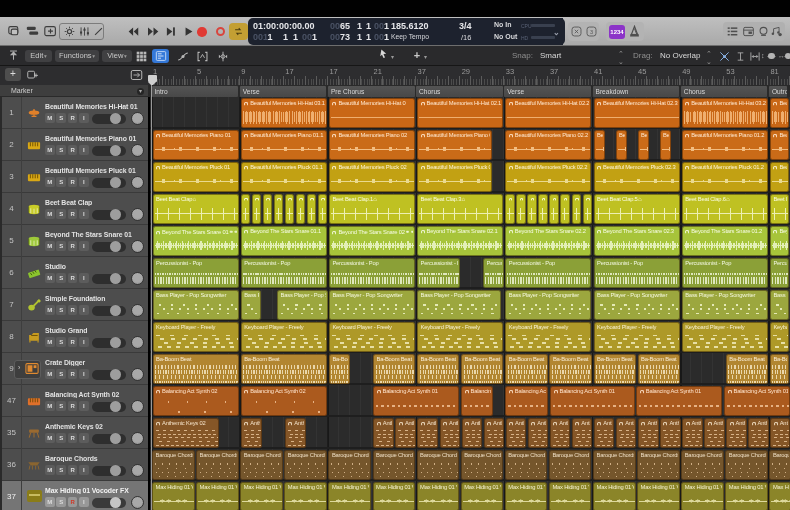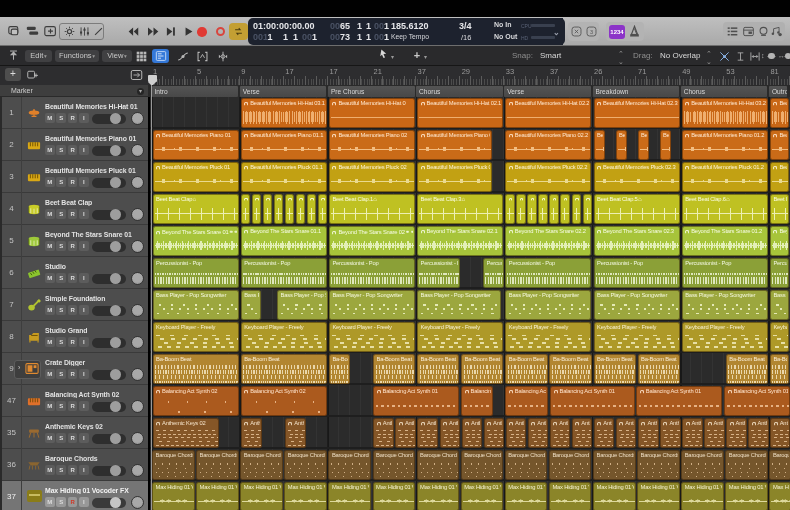--- a/index.html
+++ b/index.html
@@ -215,22 +215,22 @@
 <div class="abs" style="left:153px;top:66.5px;font-size:7.5px;color:#9a9a9a">1</div>
 <div class="abs" style="left:197.1px;top:66.5px;font-size:7.5px;color:#9a9a9a">5</div>
 <div class="abs" style="left:241.2px;top:66.5px;font-size:7.5px;color:#9a9a9a">9</div>
 <div class="abs" style="left:285.3px;top:66.5px;font-size:7.5px;color:#9a9a9a">17</div>
 <div class="abs" style="left:329.4px;top:66.5px;font-size:7.5px;color:#9a9a9a">17</div>
 <div class="abs" style="left:373.5px;top:66.5px;font-size:7.5px;color:#9a9a9a">21</div>
 <div class="abs" style="left:417.6px;top:66.5px;font-size:7.5px;color:#9a9a9a">37</div>
 <div class="abs" style="left:461.7px;top:66.5px;font-size:7.5px;color:#9a9a9a">29</div>
 <div class="abs" style="left:505.8px;top:66.5px;font-size:7.5px;color:#9a9a9a">33</div>
 <div class="abs" style="left:549.9px;top:66.5px;font-size:7.5px;color:#9a9a9a">37</div>
-<div class="abs" style="left:594px;top:66.5px;font-size:7.5px;color:#9a9a9a">26</div>
-<div class="abs" style="left:638.1px;top:66.5px;font-size:7.5px;color:#9a9a9a">71</div>
+<div class="abs" style="left:594px;top:66.5px;font-size:7.5px;color:#9a9a9a">41</div>
+<div class="abs" style="left:638.1px;top:66.5px;font-size:7.5px;color:#9a9a9a">45</div>
 <div class="abs" style="left:682.2px;top:66.5px;font-size:7.5px;color:#9a9a9a">49</div>
 <div class="abs" style="left:726.3px;top:66.5px;font-size:7.5px;color:#9a9a9a">53</div>
 <div class="abs" style="left:770.4px;top:66.5px;font-size:7.5px;color:#9a9a9a">81</div>
 <div class="abs" style="left:151px;top:79px;width:639px;height:6px;background:repeating-linear-gradient(90deg,#4c4c4c 0 1px,transparent 1px 2.8px)"></div>
 <div class="abs" style="left:151px;top:76px;width:639px;height:9px;background:repeating-linear-gradient(90deg,#5c5c5c 0 1px,transparent 1px 11px)"></div>
 <div class="abs" style="left:148px;top:75px;width:9px;height:7px;background:#cfcfcf;border-radius:1px"></div>
 <div class="abs" style="left:148px;top:81.5px;width:0;height:0;border-left:4.5px solid transparent;border-right:4.5px solid transparent;border-top:4px solid #cfcfcf"></div>
 <div class="mrow"></div>
 <div class="abs" style="left:0;top:85px;width:148px;height:12px;background:#3e3e3e;border-bottom:1px solid #2a2a2a"></div>
 <div class="abs" style="left:11px;top:86.5px;font-size:7px;color:#cfcfcf">Marker</div>

